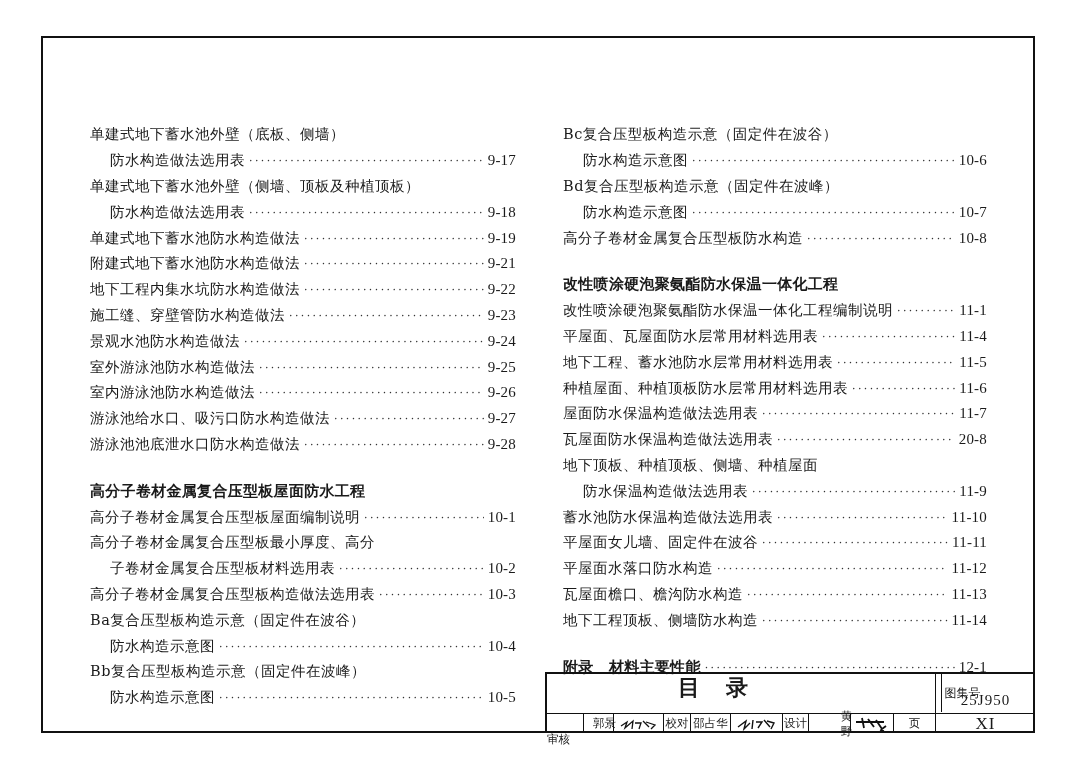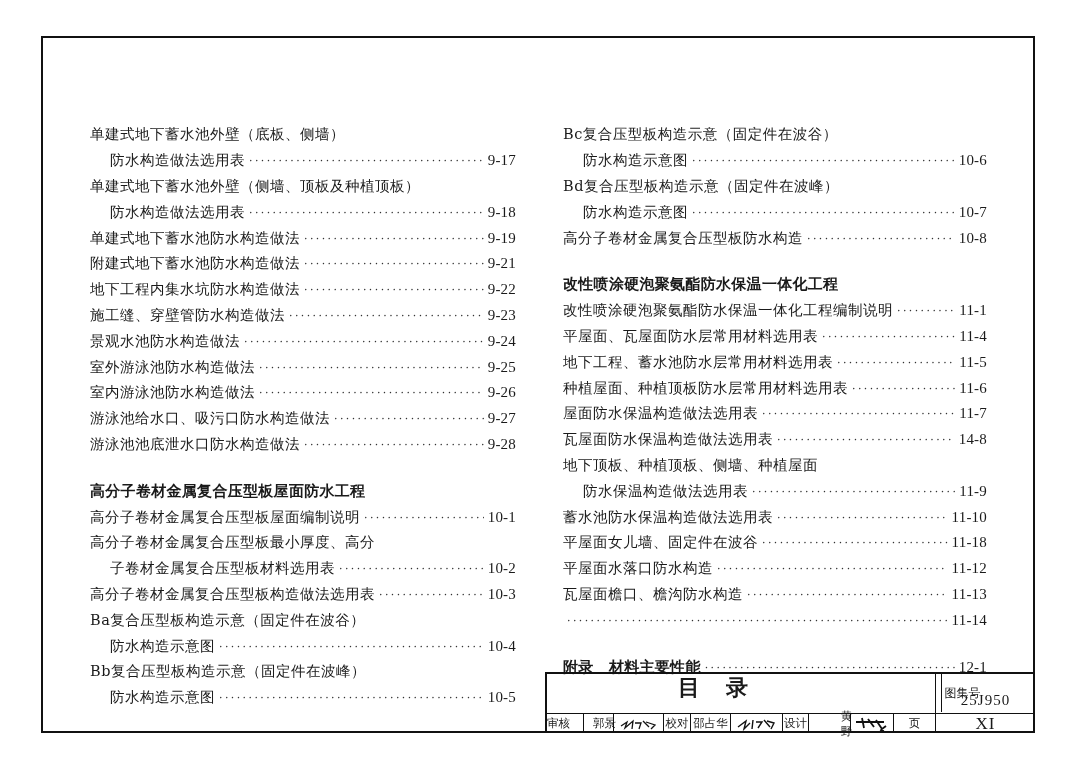--- a/index.html
+++ b/index.html
@@ -186,70 +186,71 @@
       <span class="pg">11-6</span>
     </div>
     <div class="row">
       <span class="t">屋面防水保温构造做法选用表</span>
       <span class="dots"></span>
       <span class="pg">11-7</span>
     </div>
     <div class="row">
       <span class="t">瓦屋面防水保温构造做法选用表</span>
       <span class="dots"></span>
-      <span class="pg">14-8</span>
+      <span class="pg">20-8</span>
     </div>
     <div class="row">
       <span class="t">地下顶板、种植顶板、侧墙、种植屋面</span>
     </div>
     <div class="row indent">
       <span class="t">防水保温构造做法选用表</span>
       <span class="dots"></span>
       <span class="pg">11-9</span>
     </div>
     <div class="row">
       <span class="t">蓄水池防水保温构造做法选用表</span>
       <span class="dots"></span>
       <span class="pg">11-10</span>
     </div>
     <div class="row">
       <span class="t">平屋面女儿墙、固定件在波谷</span>
       <span class="dots"></span>
-      <span class="pg">11-18</span>
+      <span class="pg">11-11</span>
     </div>
     <div class="row">
       <span class="t">平屋面水落口防水构造</span>
       <span class="dots"></span>
       <span class="pg">11-12</span>
     </div>
     <div class="row">
       <span class="t">瓦屋面檐口、檐沟防水构造</span>
       <span class="dots"></span>
       <span class="pg">11-13</span>
     </div>
     <div class="row">
+      <span class="t">地下工程顶板、侧墙防水构造</span>
       <span class="dots"></span>
       <span class="pg">11-14</span>
     </div>
     <div class="gap"></div>
     <div class="row heading appendix">
       <span class="t">附录　材料主要性能</span>
       <span class="dots"></span>
       <span class="pg">12-1</span>
     </div>
   </div>
 
 <div class="tblock">
   <div class="tb-top">
     <div class="tb-title">目录</div>
     <div class="tb-cell tb-label" style="left:346px;top:0;width:42px;height:38px;margin-left:48px;">图集号</div>
     <div class="tb-cell tb-val" style="left:388px;top:0;width:100px;height:53px;">25J950</div>
   </div>
   <div class="tb-bottom">
-    <div class="tb-cell" style="left:-1.5px;width:26px;border-left:none;">审核</div>
+    <div class="tb-cell" style="left:-1.5px;width:26px;border-left:none;margin-top:16px;">审核</div>
     <div class="tb-cell" style="left:36px;width:42px;">郭景</div>
     <div class="tb-cell sig" style="left:66px;width:50px;">
       <svg width="40" height="14" viewBox="0 0 40 14">
           <path d="M2 9 L8 5 L6 11 L14 4 L13 12 M16 6 L22 6 L20 12 M24 4 L30 10 M27 5 L36 8 L32 12" stroke="#111" stroke-width="1.3" fill="none"></path>
         </svg>
     </div>
     <div class="tb-cell" style="left:116px;width:27px;">校对</div>
     <div class="tb-cell" style="left:143px;width:40px;">邵占华</div>
     <div class="tb-cell sig" style="left:183px;width:52px;">
       <svg width="42" height="14" viewBox="0 0 42 14">

